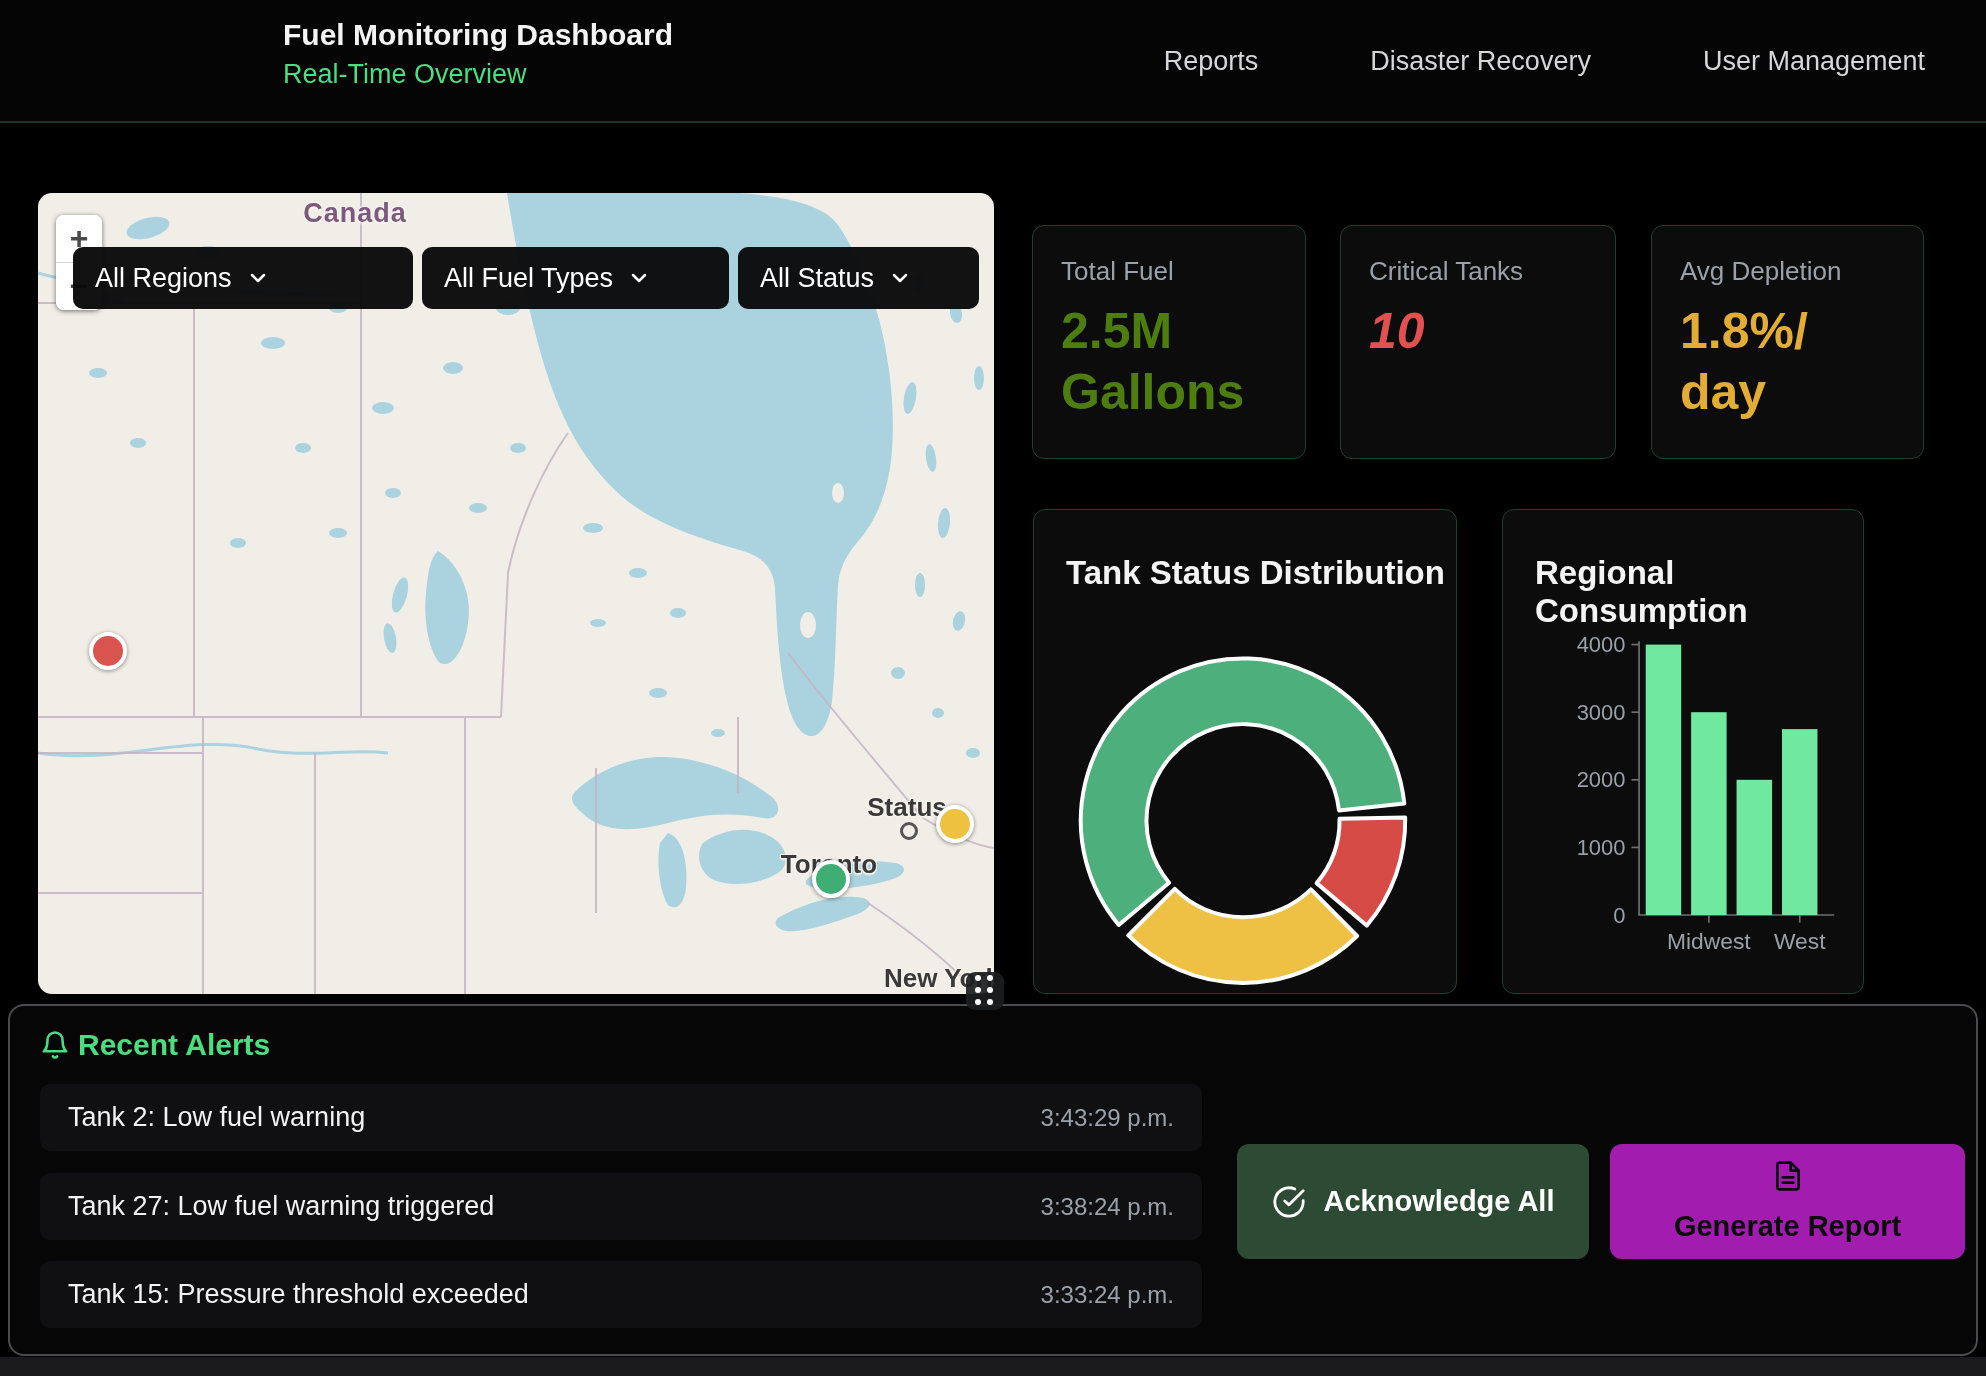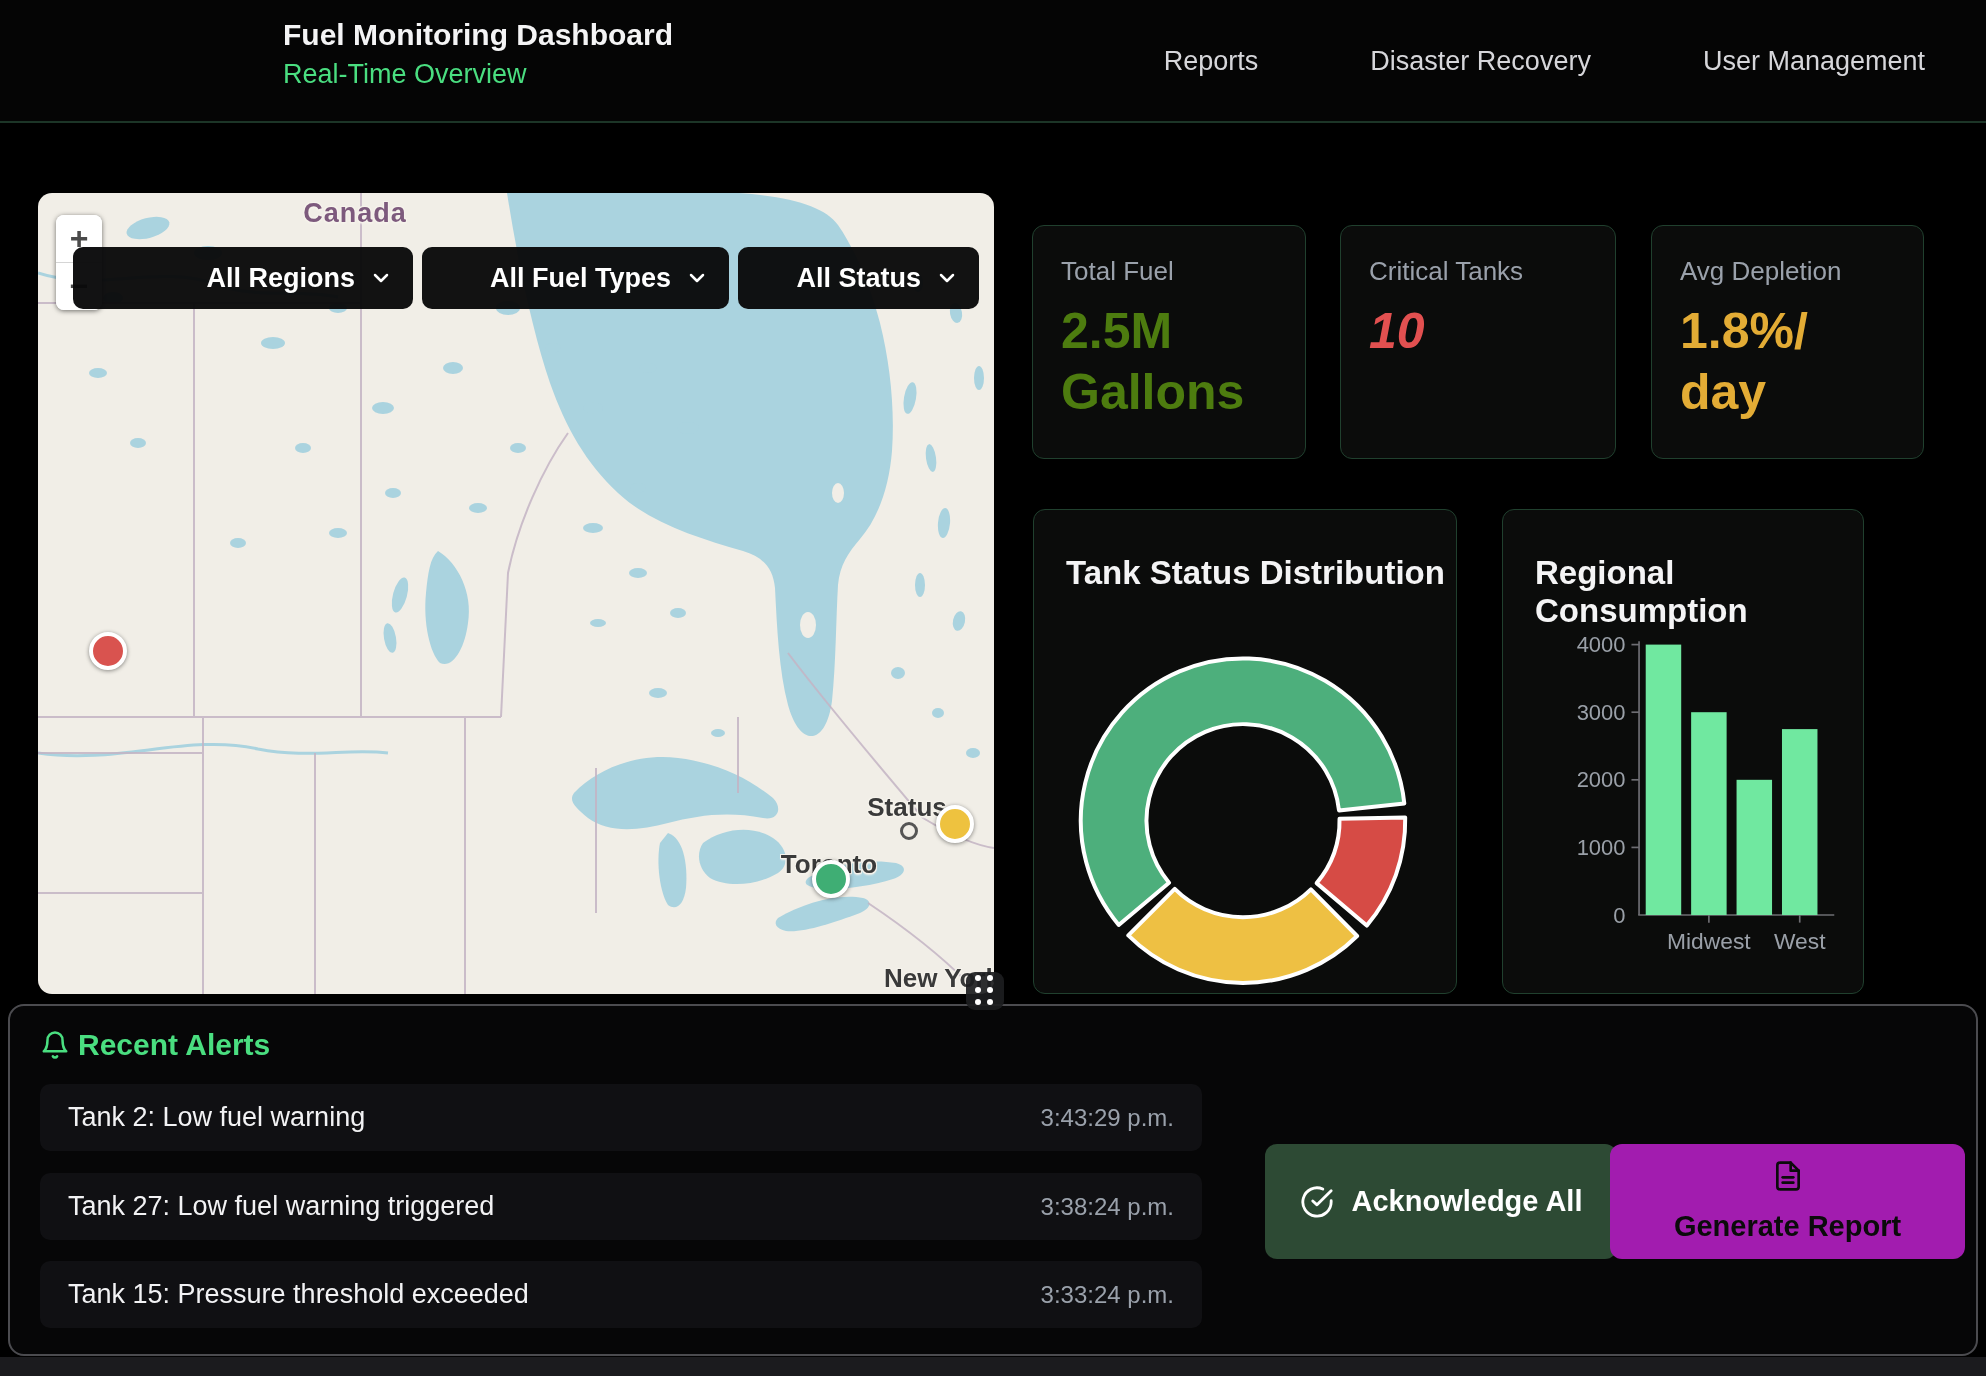--- a/index.html
+++ b/index.html
@@ -22,22 +22,22 @@
   .map-card{left:38px;top:193px;width:956px;height:801px;border-radius:14px;
             overflow:hidden;background:#f1eee7;}
   .map-svg{position:absolute;left:0;top:0;width:100%;height:100%;}
   .zoomctl{position:absolute;left:18px;top:22px;width:46px;background:#fff;border-radius:8px;
            box-shadow:0 1px 5px rgba(0,0,0,.55);overflow:hidden;}
   .zoombtn{width:46px;height:47px;display:flex;align-items:center;justify-content:center;
            font-size:32px;font-weight:bold;color:#4a4a4a;cursor:pointer;background:#fff;}
   .zoombtn.first{border-bottom:1px solid #d5d5d5;}
   .filterrow{position:absolute;left:35px;top:54px;display:flex;gap:9px;}
   .filter{height:62px;background:rgba(8,8,9,.96);border-radius:10px;color:#fff;
-          font-size:27px;font-weight:bold;display:flex;align-items:center;
-          justify-content:flex-end;padding:0 20px 0 22px;cursor:pointer;}
+          font-size:27px;font-weight:normal;display:flex;align-items:center;
+          justify-content:flex-start;padding:0 20px 0 22px;cursor:pointer;}
   .f1{width:298px;} .f2{width:265px;} .f3{width:199px;}
   .chev{width:24px;height:24px;margin-left:14px;flex:0 0 auto;}
   .maplabel{position:absolute;transform:translate(-50%,-50%);white-space:nowrap;
             font-weight:bold;color:#3a3a3a;
             text-shadow:-1px -1px 0 #f6f3ec,1px -1px 0 #f6f3ec,-1px 1px 0 #f6f3ec,1px 1px 0 #f6f3ec,0 2px 2px #f6f3ec;}
   .country{color:#7d5a7d;font-size:27px;font-weight:600;letter-spacing:1px;}
   .city{font-size:26px;}
   .towndot{position:absolute;width:12px;height:12px;border:3px solid #555;border-radius:50%;
            background:#f1eee7;transform:translate(-50%,-50%);}
   .marker{position:absolute;width:30px;height:30px;border-radius:50%;border:4px solid #fff;
@@ -67,21 +67,21 @@
                 border:2px solid #4b4b4f;background:#060607;}
   .alerts-head{position:absolute;left:30px;top:22px;display:flex;align-items:center;gap:8px;}
   .alerts-title{font-size:30px;font-weight:bold;color:#4ade80;}
   .alert-row{position:absolute;left:30px;width:1162px;height:67px;background:#101013;
              border-radius:10px;display:flex;align-items:center;justify-content:space-between;
              padding:0 28px;box-sizing:border-box;}
   .alert-msg{font-size:27px;color:#f2f2f4;}
   .alert-time{font-size:24px;color:#9aa1ab;}
   .btn{position:absolute;height:115px;border-radius:12px;display:flex;align-items:center;
        justify-content:center;gap:18px;font-size:29px;font-weight:bold;cursor:pointer;}
-  .btn-ack{left:1255px;top:138px;width:352px;background:#2d4a34;color:#fff;}
+  .btn-ack{left:1227px;top:138px;width:352px;background:#2d4a34;color:#fff;}
   .btn-gen{left:1600px;top:138px;width:355px;background:#a21caf;color:#0b0b0b;flex-direction:column;}
 
   .bottom-strip{left:0;top:1357px;width:1986px;height:19px;background:#1b1b1e;}
 </style>
 </head>
 <body>
 
 <div class="abs topbar">
   <div class="titleblock">
     <div class="page-title">Fuel Monitoring Dashboard</div>

